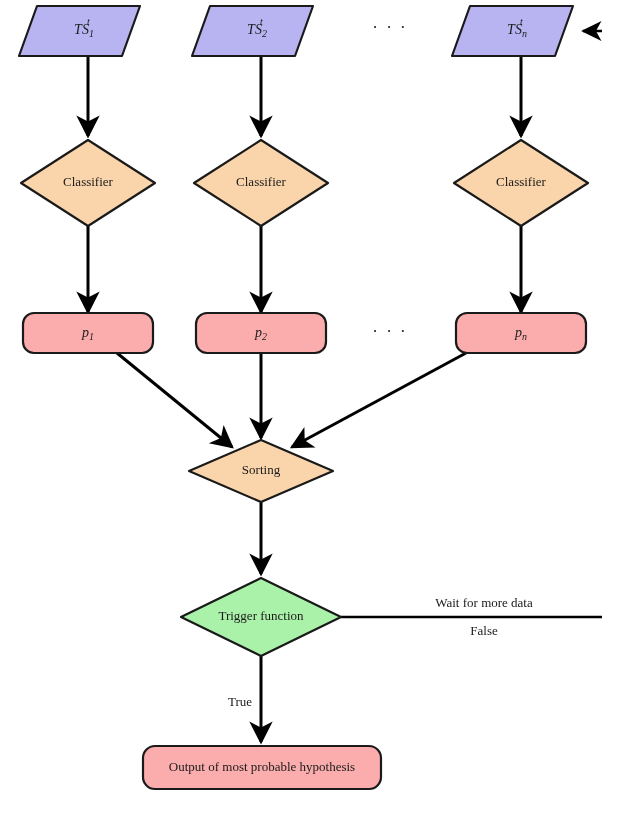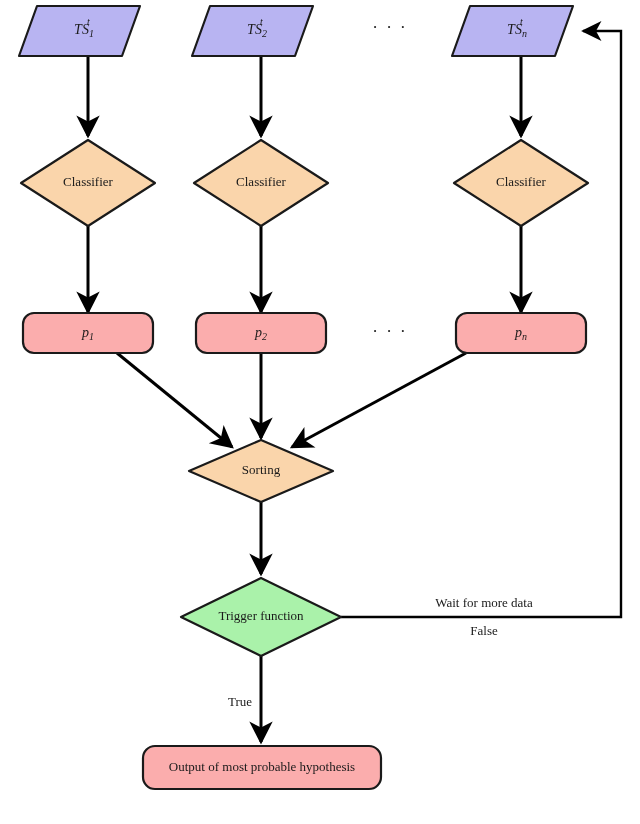--- a/index.html
+++ b/index.html
@@ -7,21 +7,20 @@
     padding: 0;
     background: #ffffff;
   }
   #canvas {
     position: relative;
     width: 602px;
     height: 824px;
     background: #ffffff;
     overflow: hidden;
     font-family: "Liberation Serif", "DejaVu Serif", serif;
-    padding-left: 24px;
   }
   svg#flow {
     position: absolute;
     left: 0;
     top: 0;
     width: 640px;
     height: 824px;
   }
   .node-text {
     font-family: "Liberation Serif", "DejaVu Serif", serif;

